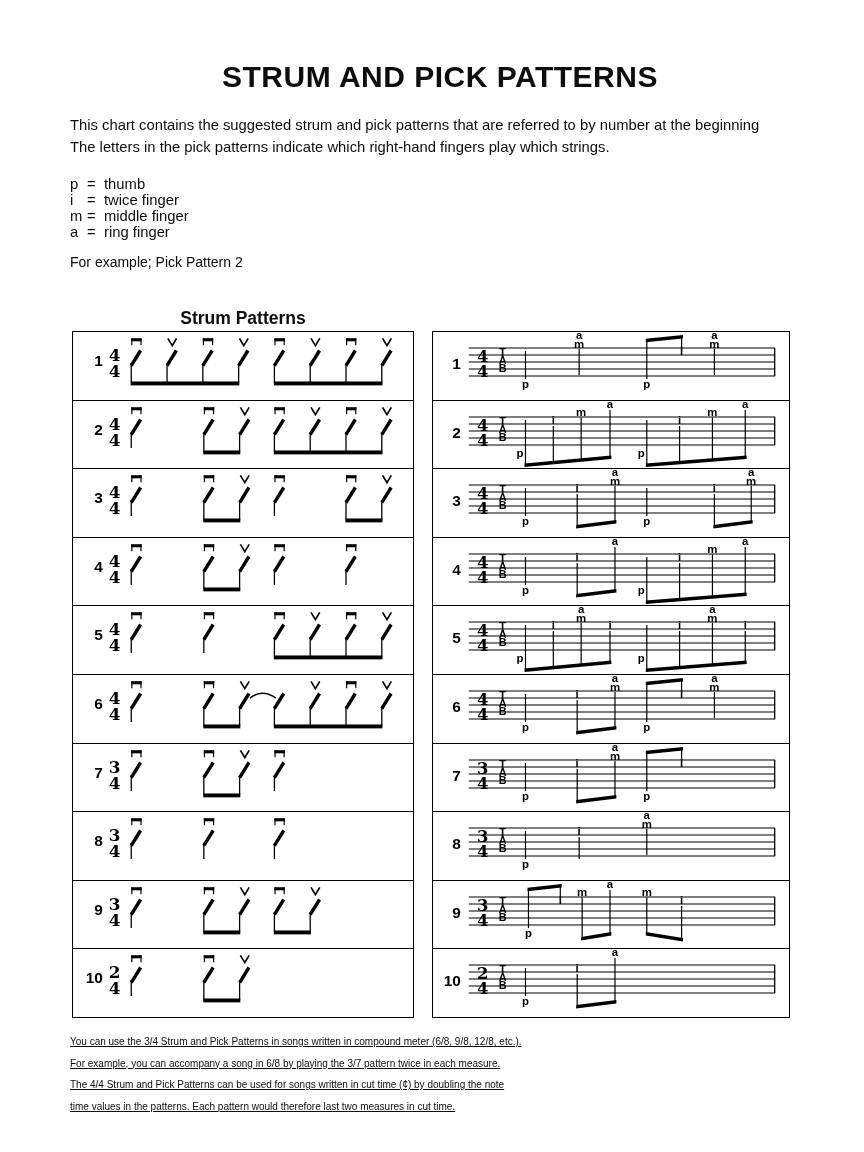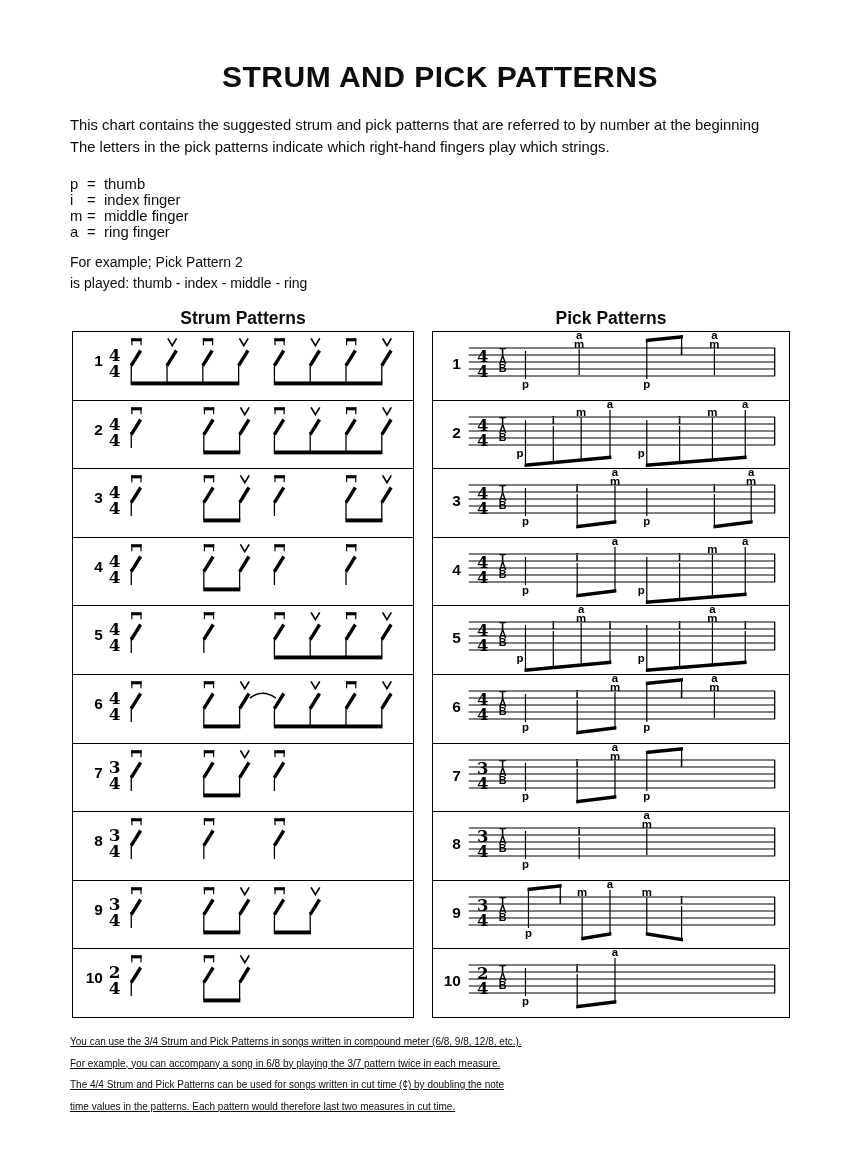--- a/index.html
+++ b/index.html
@@ -30,32 +30,30 @@
 <div class="page">
   <h1 class="title">STRUM AND PICK PATTERNS</h1>
 
   <div class="intro">
     <div>This chart contains the suggested strum and pick patterns that are referred to by number at the beginning</div>
     <div>The letters in the pick patterns indicate which right-hand fingers play which strings.</div>
   </div>
 
   <div class="legend" id="legend">
       <div><span class="sym">p</span><span class="eq">=</span><span class="lab">thumb</span></div>
-      <div><span class="sym">i</span><span class="eq">=</span><span class="lab">index finger</span></div>
+      <div><span class="sym">i</span><span class="eq">=</span><span class="lab">twice finger</span></div>
       <div><span class="sym">m</span><span class="eq">=</span><span class="lab">middle finger</span></div>
       <div><span class="sym">a</span><span class="eq">=</span><span class="lab">ring finger</span></div>
     </div>
 
   <div class="example">
     <div>For example; Pick Pattern 2</div>
-    <div>is played: thumb - index - middle - ring</div>
   </div>
 
   <h2 class="col-head" id="strum-head">Strum Patterns</h2>
-  <h2 class="col-head" id="pick-head">Pick Patterns</h2>
 
   <div class="pattern-box" id="strum-box">
       <div class="pattern-row">
         <svg viewBox="0 0 342 67.5" preserveAspectRatio="none">
           <text x="30" y="34" font-size="15.5" font-weight="bold" text-anchor="end" fill="#000" font-family="&quot;Liberation Sans&quot;,&quot;DejaVu Sans&quot;,sans-serif">1</text>
           <text x="42" y="29" font-size="17" font-weight="bold" text-anchor="middle" fill="#000" font-family="&quot;DejaVu Serif&quot;,&quot;Liberation Serif&quot;,serif">4</text>
           <text x="42" y="45" font-size="17" font-weight="bold" text-anchor="middle" fill="#000" font-family="&quot;DejaVu Serif&quot;,&quot;Liberation Serif&quot;,serif">4</text>
           <rect x="58" y="49.4" width="109.3" height="3.9" fill="#000"></rect>
           <rect x="202" y="49.4" width="109.3" height="3.9" fill="#000"></rect>
           <g>

